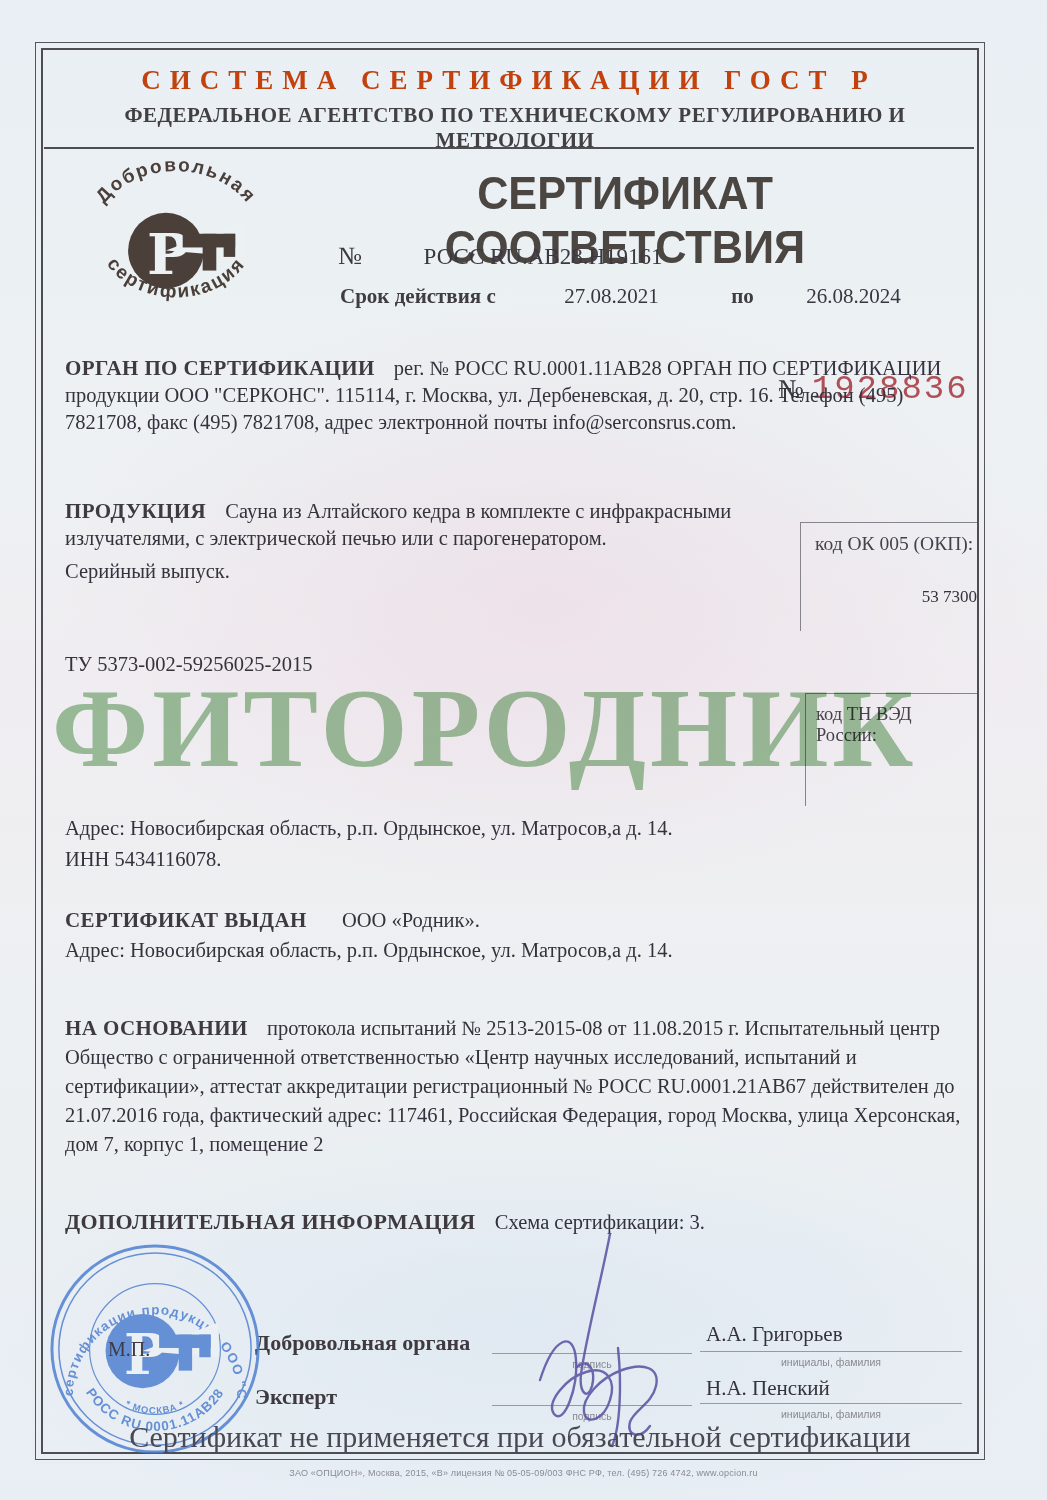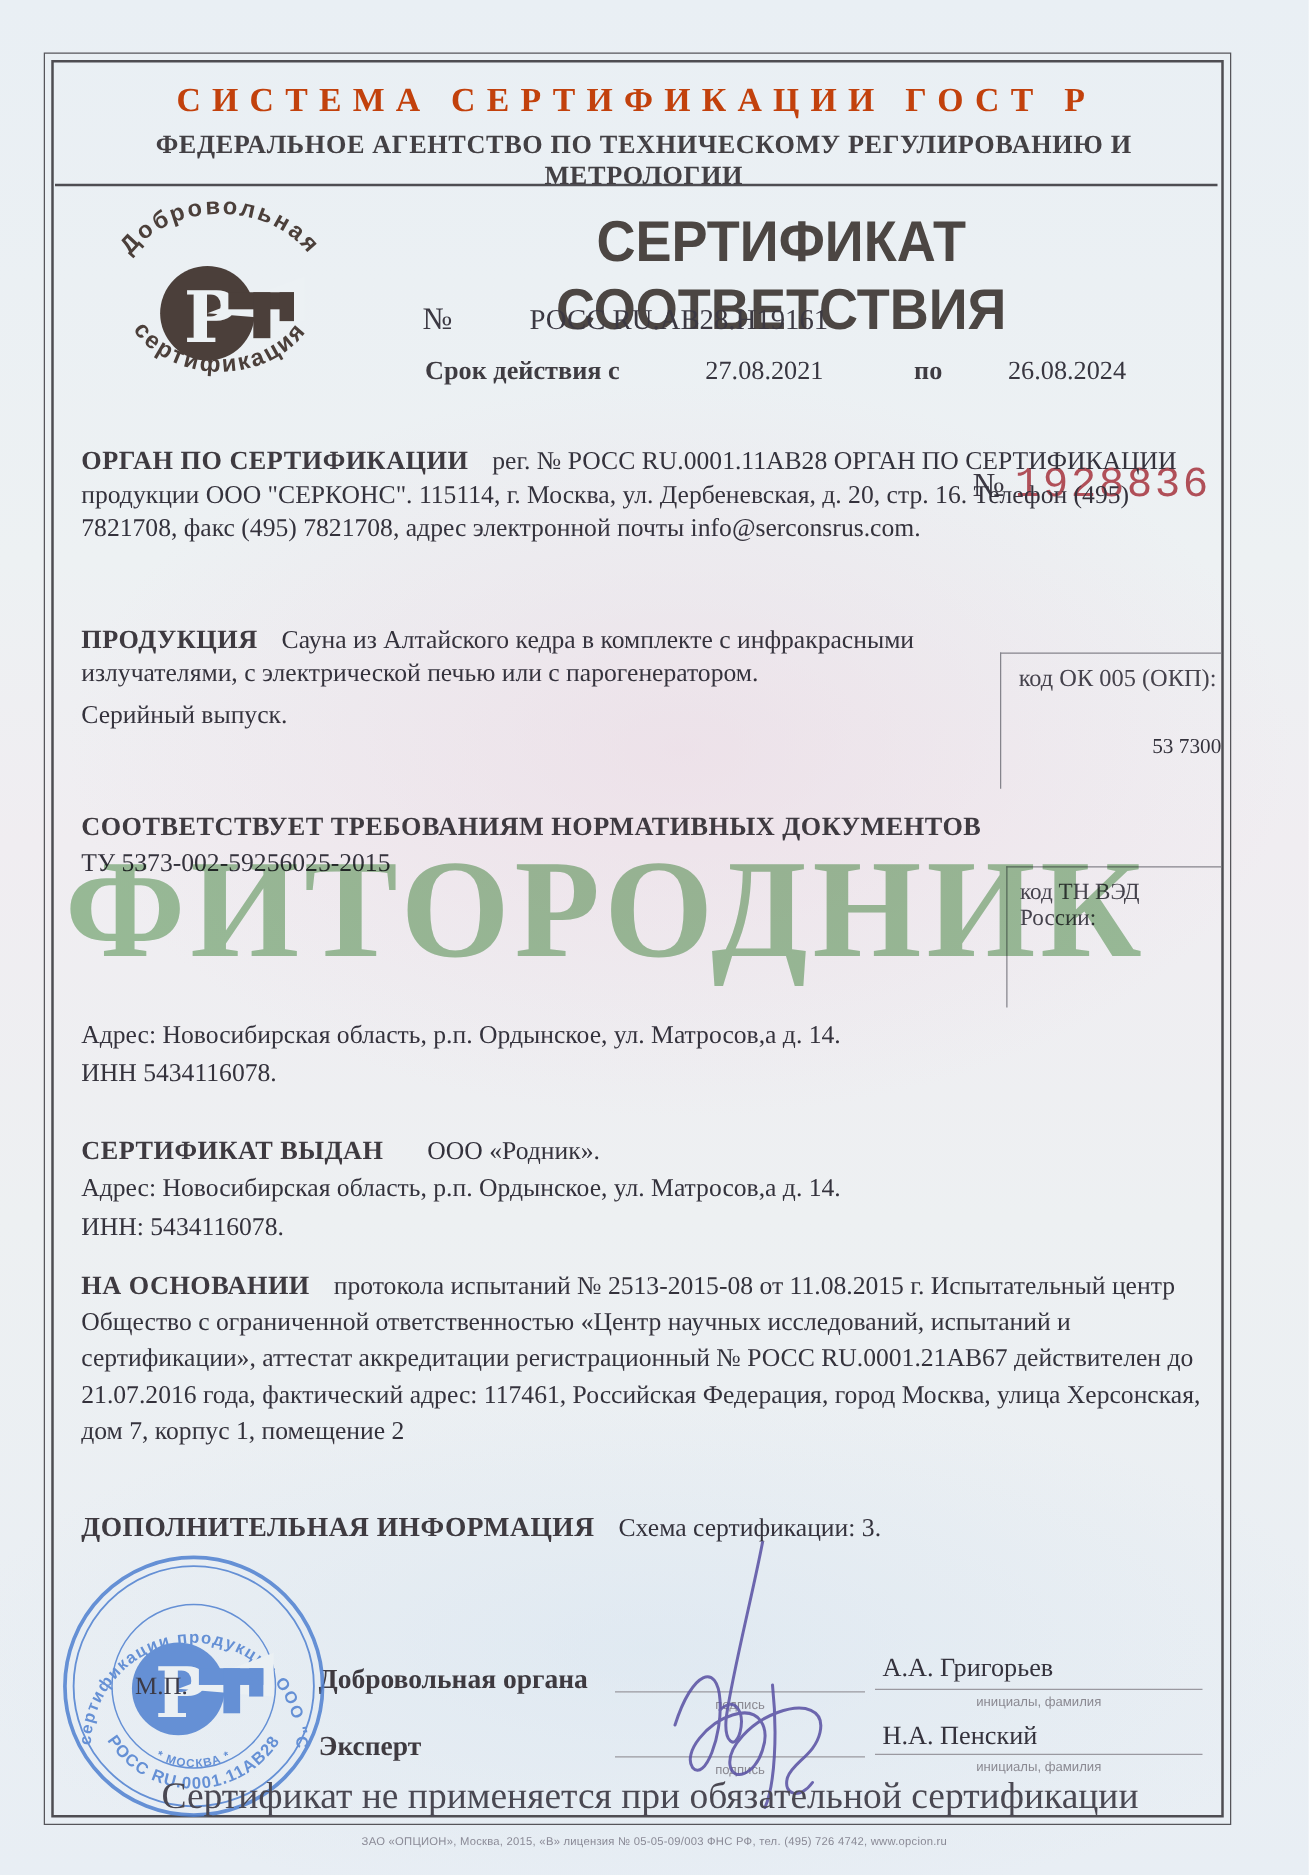--- a/index.html
+++ b/index.html
@@ -119,41 +119,39 @@
     <span>Сауна из Алтайского кедра в комплекте с инфракрасными излучателями, с электрической печью или с парогенератором.</span>
   </p>
   <div style="margin-top:6px;">Серийный выпуск.</div>
 </div>
 <div class="abs codebox" style="left:800px;top:522px;width:176px;height:108px;">
   <div class="cb-label">код ОК 005 (ОКП):</div>
   <div class="cb-value">53 7300</div>
 </div>
 
 <div class="abs sec" style="left:65px;top:648px;width:740px;">
-  <div class="slabel" style="padding:0;">СООТВЕТСТВУЕТ ТРЕБОВАНИЯМ НОРМАТИВНЫХ ДОКУМЕНТОВ</div>
   <div style="margin-top:3px;">ТУ 5373-002-59256025-2015</div>
 </div>
 <div class="abs codebox" style="left:805px;top:693px;width:171px;height:112px;">
   <div class="cb-label" style="font-size:18.5px;padding-left:10px;">код ТН ВЭД России:</div>
 </div>
 
 <div class="abs watermark">ФИТОРОДНИК</div>
 
 <div class="abs sec" style="left:65px;top:812px;width:908px;">
   <div style="margin-top:3px;">Адрес: Новосибирская область, р.п. Ордынское, ул. Матросов,а д. 14.</div>
   <div style="margin-top:4px;">ИНН 5434116078.</div>
 </div>
 
 <div class="abs sec" style="left:65px;top:907px;width:908px;">
   <p style="margin:0;">
     <span class="slabel" style="padding-right:30px;">СЕРТИФИКАТ ВЫДАН</span>
     <span>ООО «Родник».</span>
   </p>
   <div style="margin-top:3px;">Адрес: Новосибирская область, р.п. Ордынское, ул. Матросов,а д. 14.</div>
-  <div style="margin-top:4px;">ИНН: 5434116078.</div>
 </div>
 
 <p class="abs sec" style="left:65px;top:1014px;width:918px;margin:0;line-height:29px;">
   <span class="slabel">НА ОСНОВАНИИ</span>
   <span>протокола испытаний № 2513-2015-08 от 11.08.2015 г. Испытательный центр Общество с ограниченной ответственностью «Центр научных исследований, испытаний и сертификации», аттестат аккредитации регистрационный № РОСС RU.0001.21АВ67 действителен до 21.07.2016 года, фактический адрес: 117461, Российская Федерация, город Москва, улица Херсонская, дом 7, корпус 1, помещение 2</span>
 </p>
 
 <div class="abs sec" style="left:65px;top:1208px;width:908px;">
   <span class="slabel" style="font-size:22px;">ДОПОЛНИТЕЛЬНАЯ ИНФОРМАЦИЯ</span>
   <span>Схема сертификации: 3.</span>

